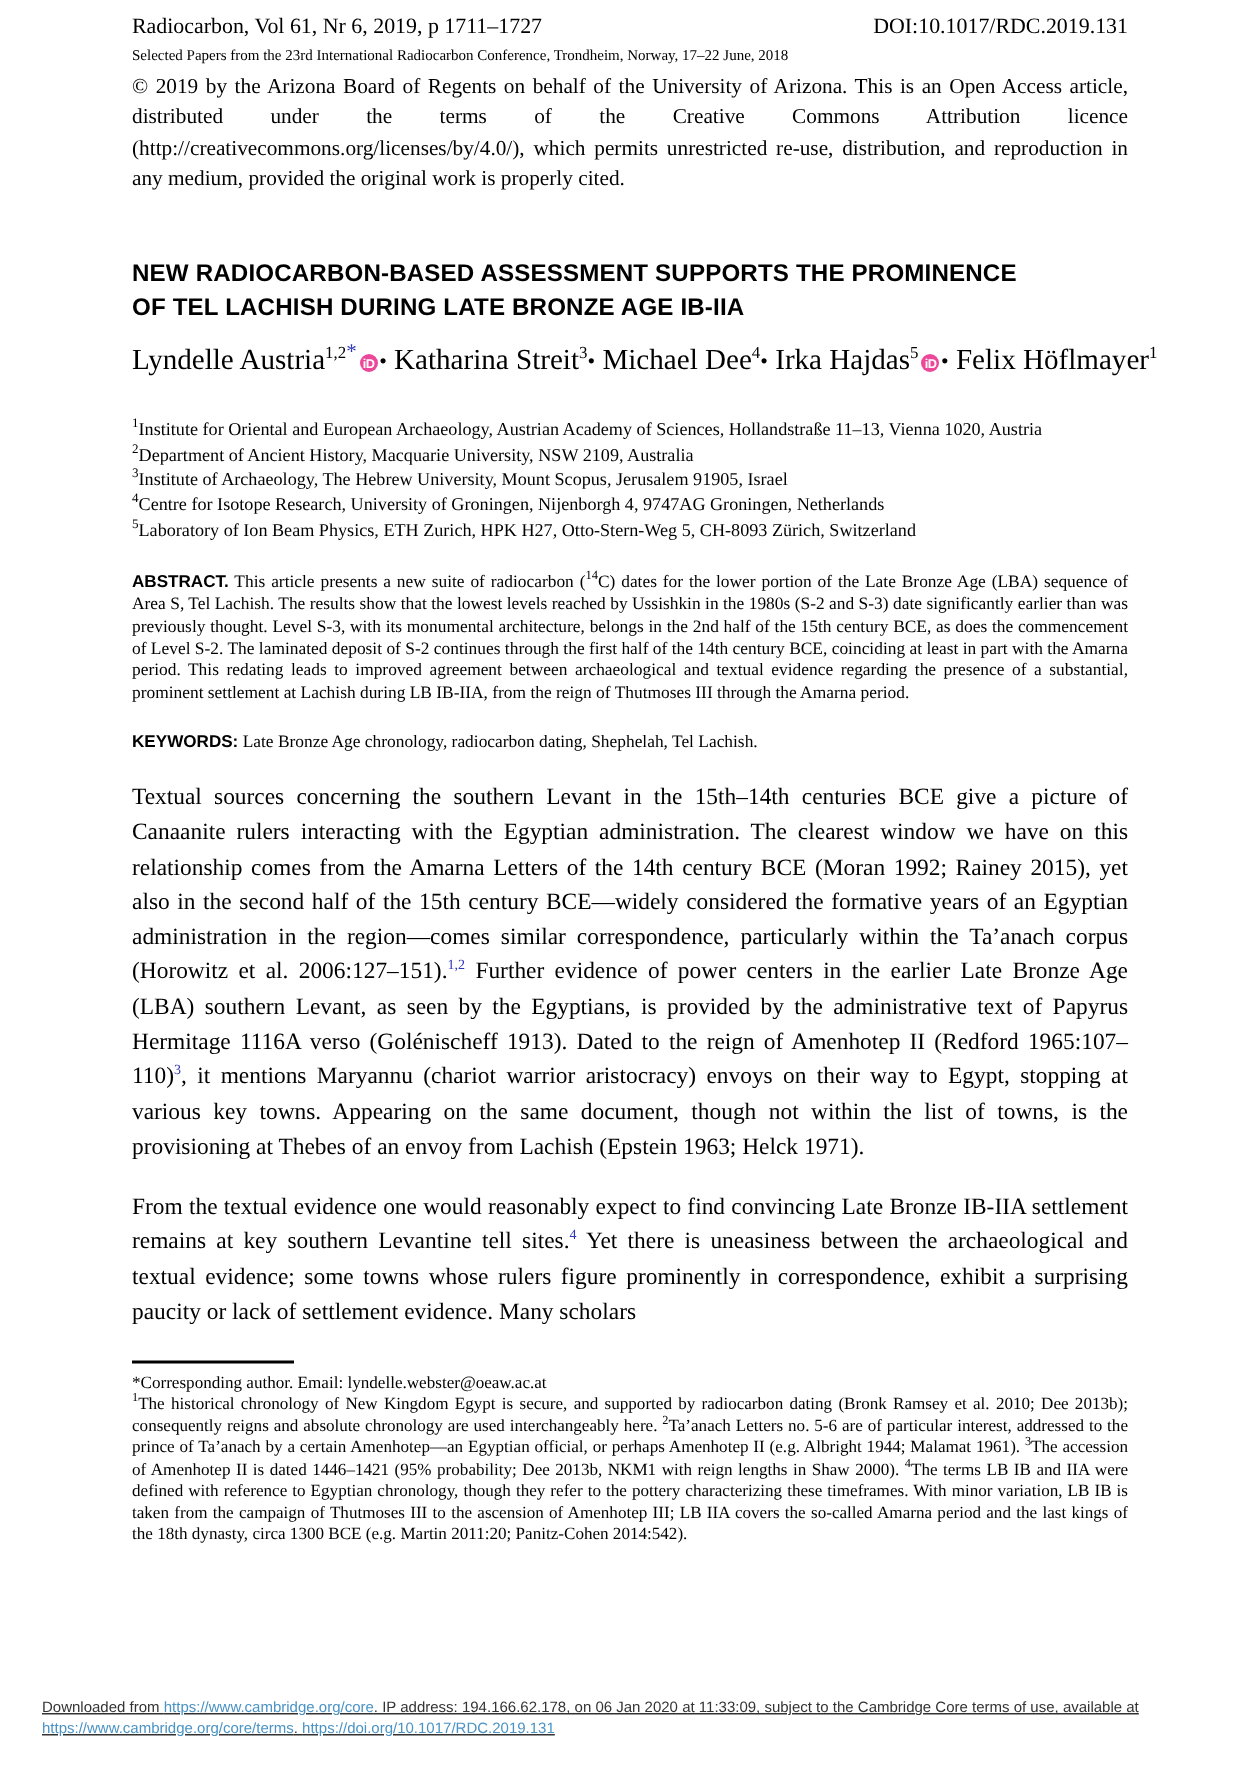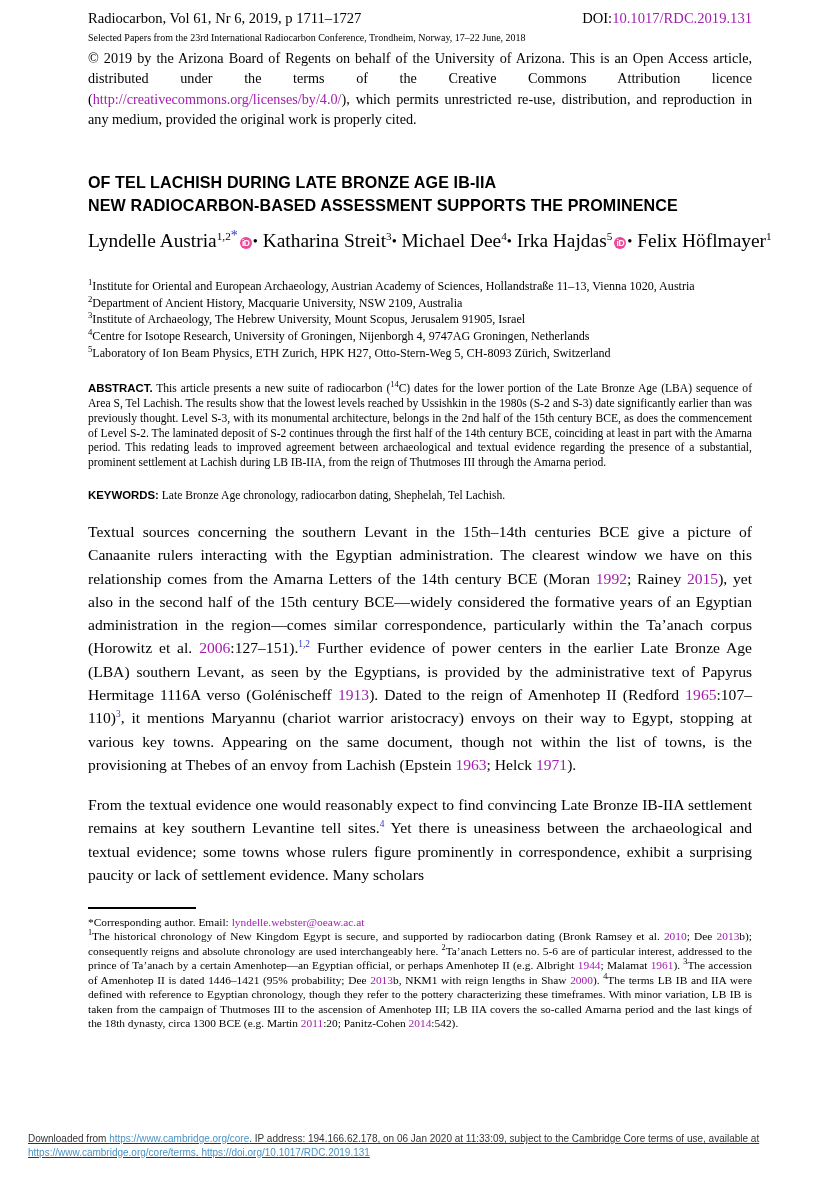--- a/index.html
+++ b/index.html
@@ -21,21 +21,21 @@
     width: 840px;
     height: 1186px;
   }
   .content {
     position: absolute;
     left: 88px;
     top: 8px;
     width: 664px;
   }
   a, .lnk {
-    color: #a21caf;
+    color: #000000;
     text-decoration: none;
   }
   .hdr-line1 {
     display: flex;
     justify-content: space-between;
     align-items: baseline;
     font-size: 14.6px;
     line-height: 20px;
   }
   .hdr-journal { white-space: nowrap; }
@@ -174,22 +174,22 @@
       <span class="l">Selected Papers from the 23rd International Radiocarbon Conference, Trondheim, Norway, 17–22 June, 2018</span>
     </div>
 
     <div class="hdr-just">
       <span>© 2019 by the Arizona Board of Regents on behalf of the University of Arizona. This is an Open Access</span>
       <span>article, distributed under the terms of the Creative Commons Attribution licence (</span><span class="lnk">http://creativecommons.</span><span class="lnk">org/licenses/by/4.0/</span><span>), which permits unrestricted re-use, distribution, and reproduction in any medium,</span>
       <span>provided the original work is properly cited.</span>
     </div>
 
     <div class="title">
+      <div>NEW RADIOCARBON-BASED ASSESSMENT SUPPORTS THE PROMINENCE</div>
       <div>OF TEL LACHISH DURING LATE BRONZE AGE IB-IIA</div>
-      <div>NEW RADIOCARBON-BASED ASSESSMENT SUPPORTS THE PROMINENCE</div>
     </div>
 
     <div class="authors">
       <span><span>Lyndelle Austria</span><sup>1,2</sup><span class="star">*</span><span class="orcid">iD</span></span><span class="sep">•</span>
       <span><span>Katharina Streit</span><sup>3</sup></span><span class="sep">•</span>
       <span><span>Michael Dee</span><sup>4</sup></span><span class="sep">•</span>
       <span><span>Irka Hajdas</span><sup>5</sup><span class="orcid">iD</span></span><span class="sep">•</span>
       <span><span>Felix Höflmayer</span><sup>1</sup></span>
     </div>
 

